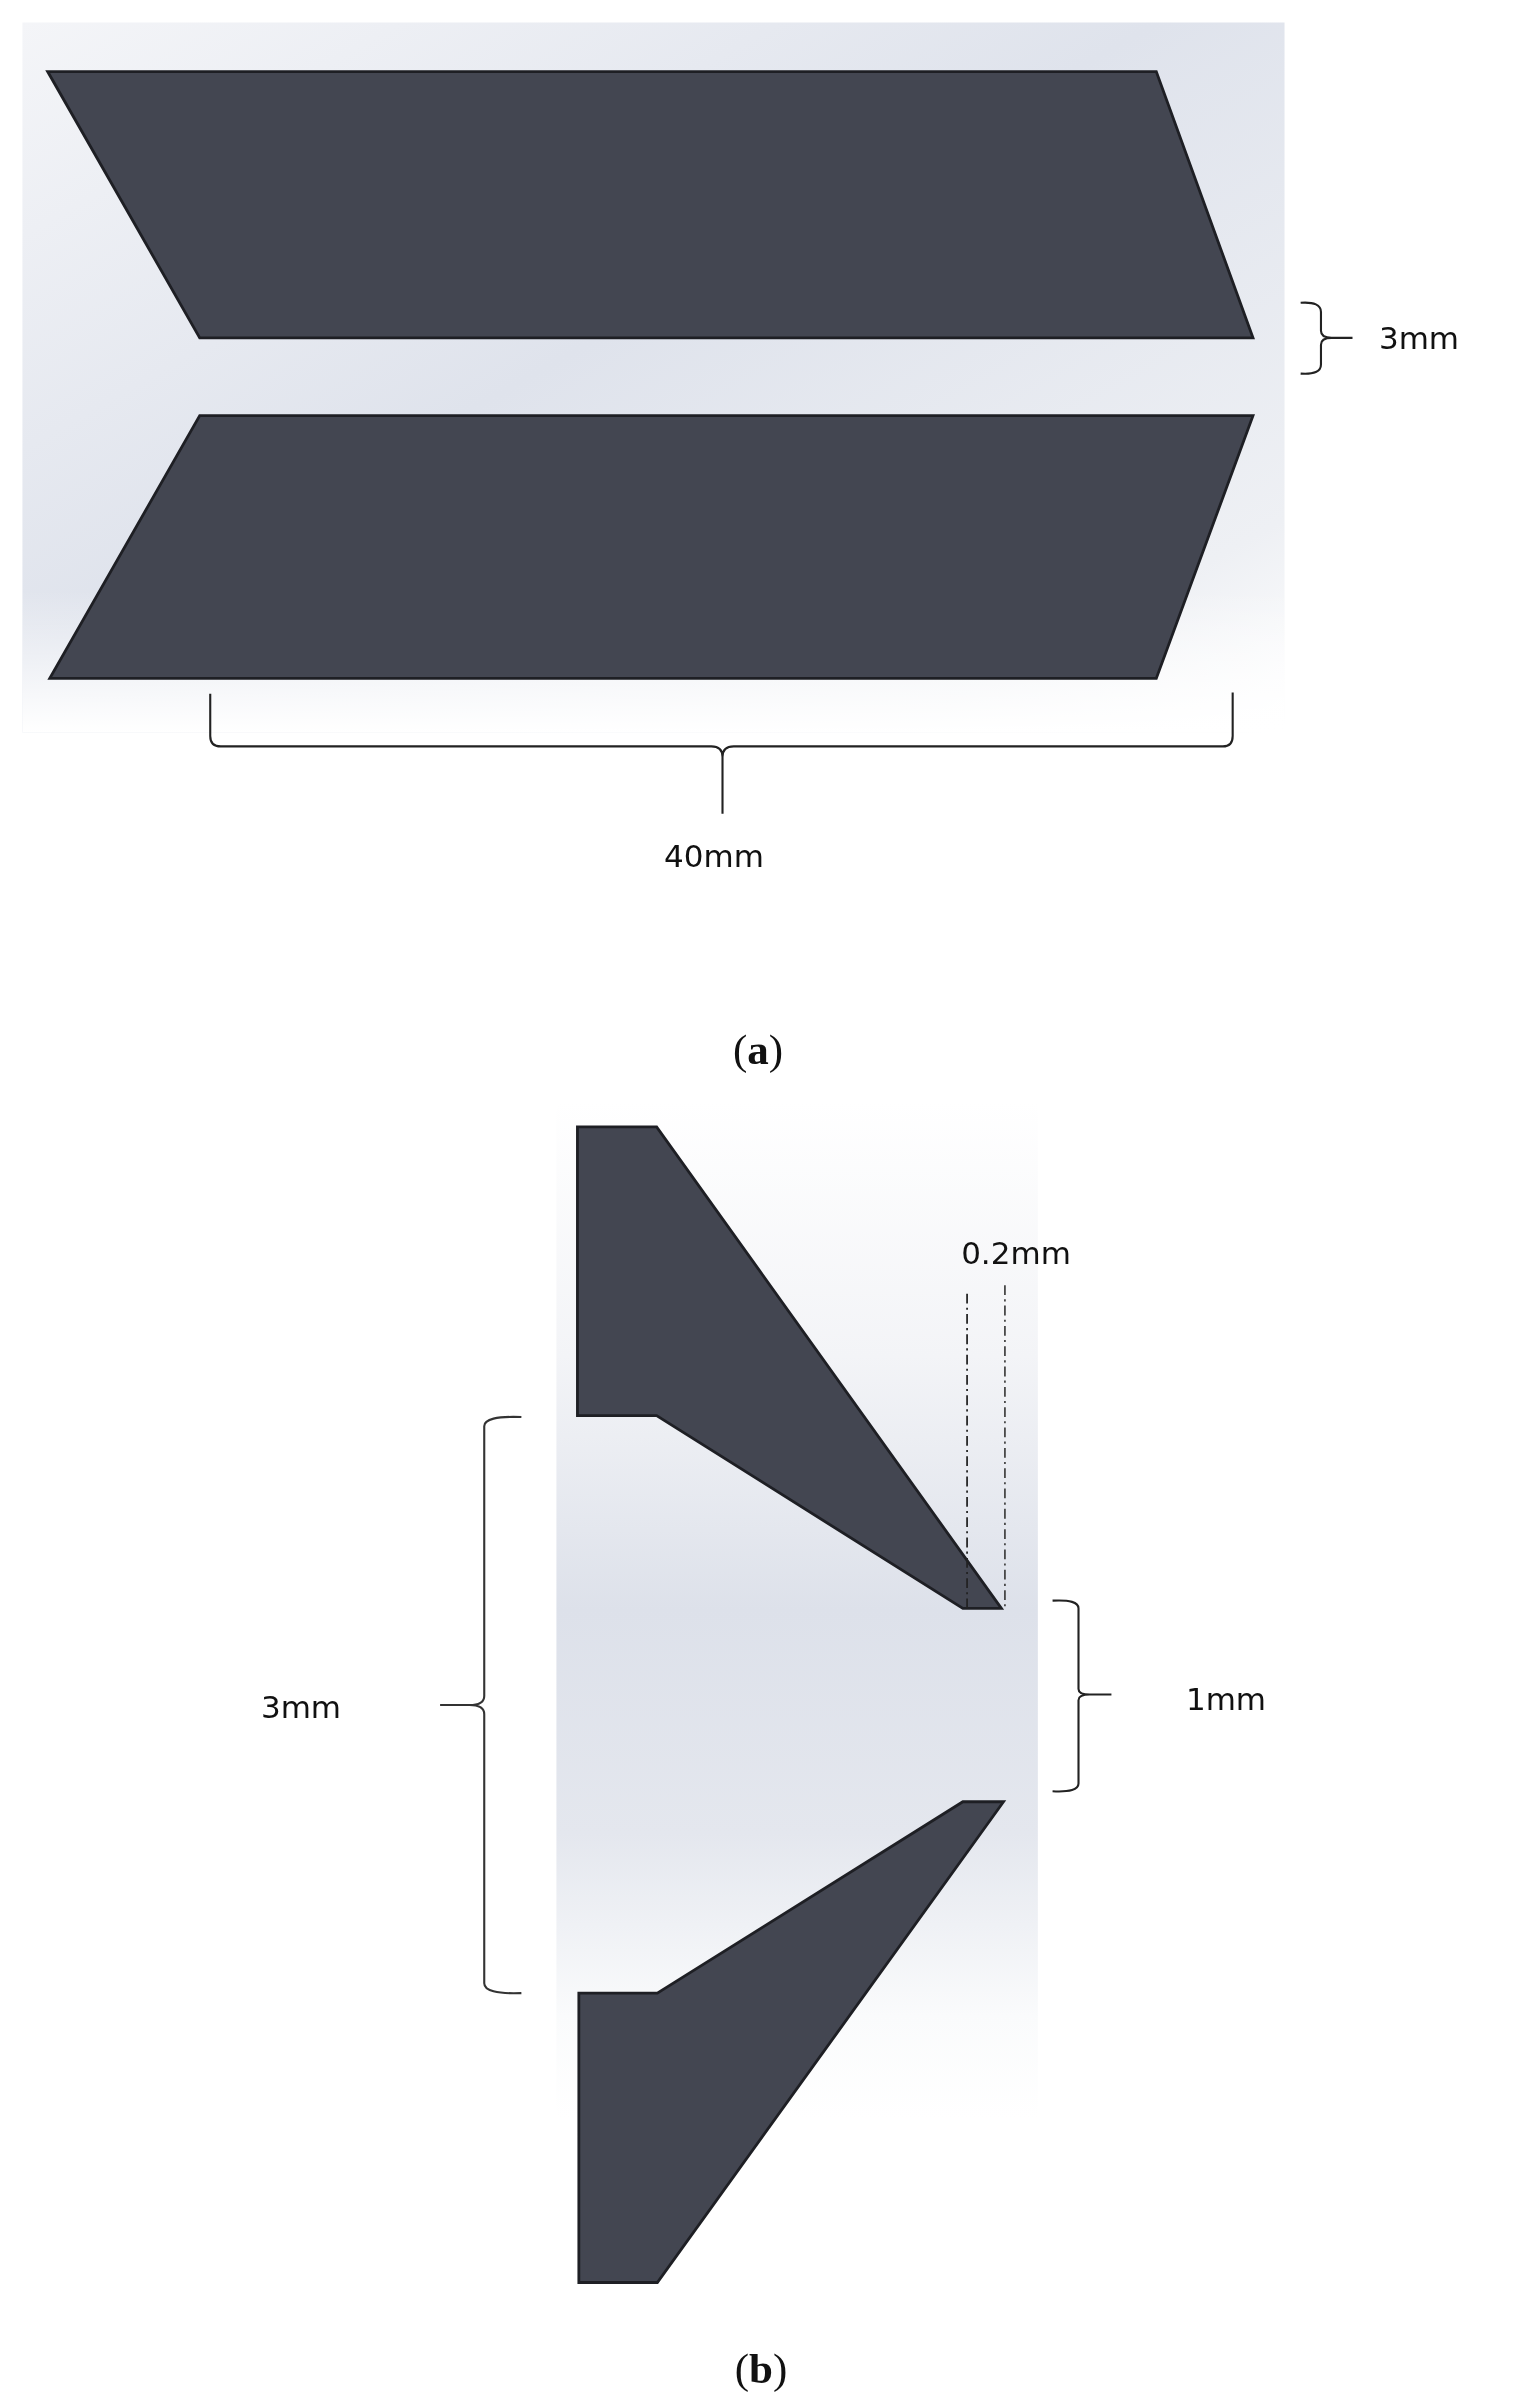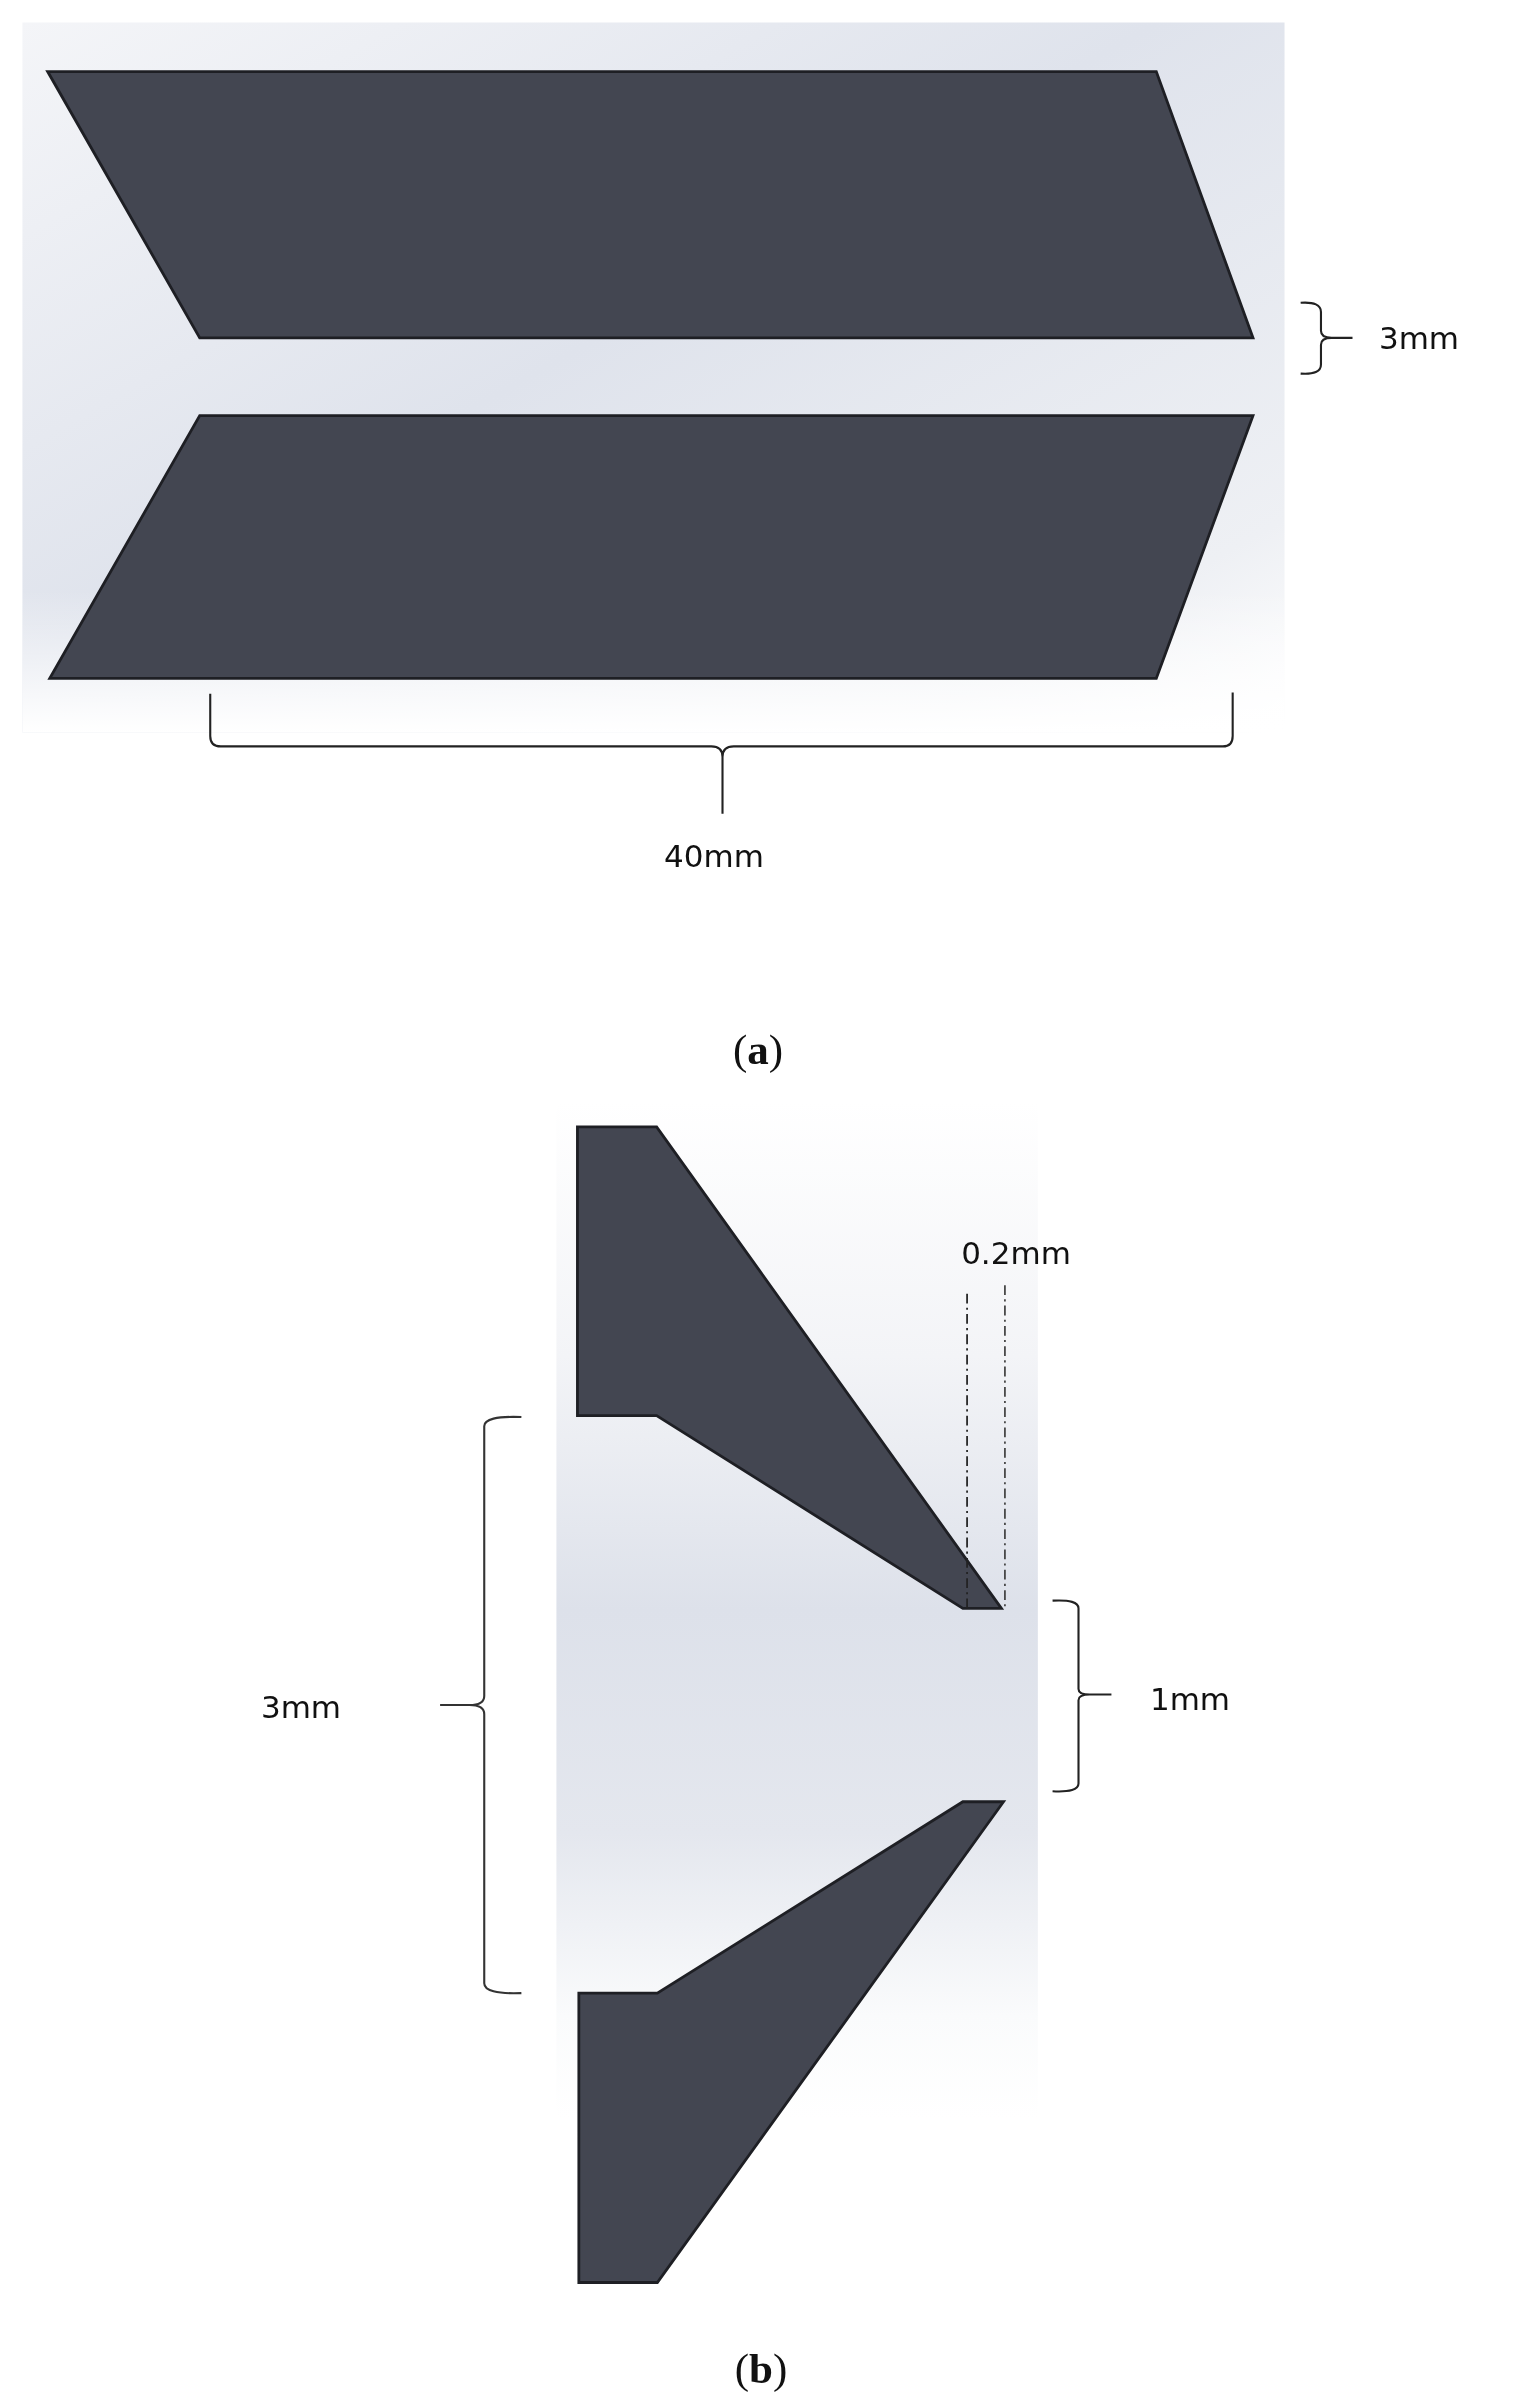--- a/index.html
+++ b/index.html
@@ -98,17 +98,17 @@
 </svg>
 
 <div class="dim-label" style="left:1419px; top:338px;">3mm</div>
 <div class="dim-label" style="left:714px; top:856px;">40mm</div>
 <div class="caption" style="left:758px; top:1049px;">
   <span>(</span><b>a</b><span>)</span>
 </div>
 
 <div class="dim-label" style="left:984px; top:1253px;margin-left:32px;">0.2mm</div>
 <div class="dim-label" style="left:301px; top:1707px;">3mm</div>
-<div class="dim-label" style="left:1190px; top:1699px;">1mm</div>
+<div class="dim-label" style="left:1226px; top:1699px;">1mm</div>
 <div class="caption" style="left:761px; top:2368px;">
   <span>(</span><b>b</b><span>)</span>
 </div>
 
 
 </body></html>

